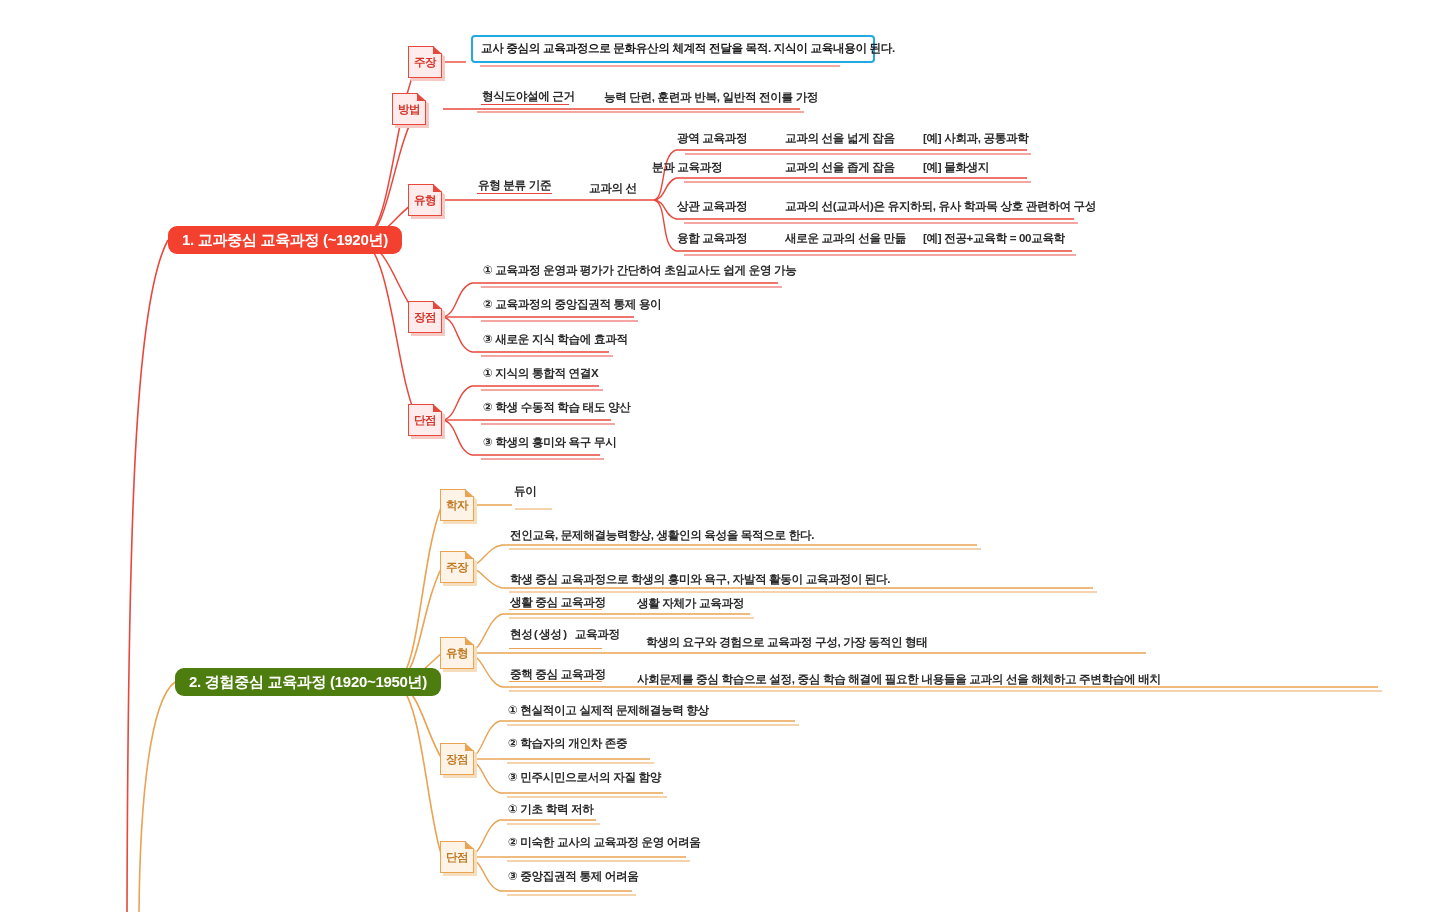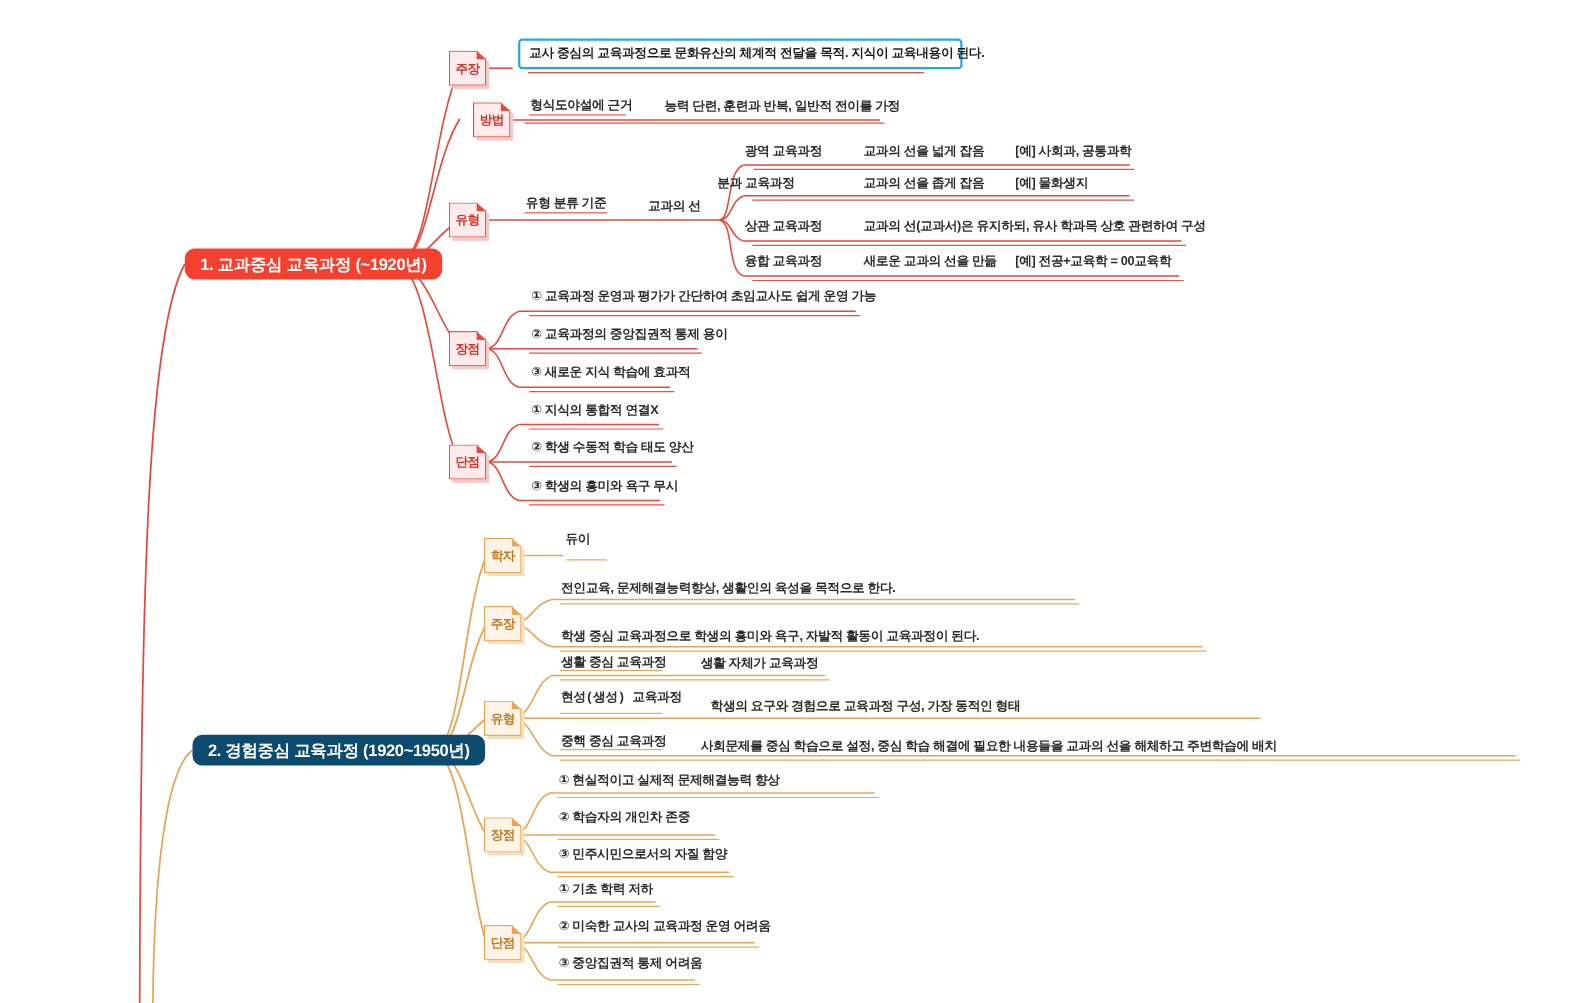--- a/index.html
+++ b/index.html
@@ -35,21 +35,21 @@
     display: flex;
     align-items: center;
     justify-content: center;
     white-space: nowrap;
     padding: 0 14px;
     height: 28px;
     box-sizing: border-box;
     z-index: 6;
   }
   .root-red    { background: #F4402E; }
-  .root-orange { background: #0c4a6e; }
+  .root-orange { background: #4d7c0f; }
 
   
   .cat-node {
     position: absolute;
     width: 34px; height: 32px;
     box-sizing: border-box;
     z-index: 5;
   }
   .cat-node .sheet {
     position: absolute; left: 0; top: 0;
@@ -262,21 +262,21 @@
   </svg>
 
   <div class="root-node root-red" style="left:168px; top:226px;">1. 교과중심 교육과정 (~1920년)</div>
 
   <div class="cat-node cat-red" style="left:408px; top:46px;">
     <div class="shadow"></div>
     <div class="sheet">주장</div>
     <div class="fold"></div>
   </div>
 
-  <div class="cat-node cat-red" style="left:430px; top:93px;border-radius:12px;">
+  <div class="cat-node cat-red" style="left:392px; top:93px;border-radius:12px;">
     <div class="shadow"></div>
     <div class="sheet">방법</div>
     <div class="fold"></div>
   </div>
 
   <div class="cat-node cat-red" style="left:408px; top:184px;">
     <div class="shadow"></div>
     <div class="sheet">유형</div>
     <div class="fold"></div>
   </div>

